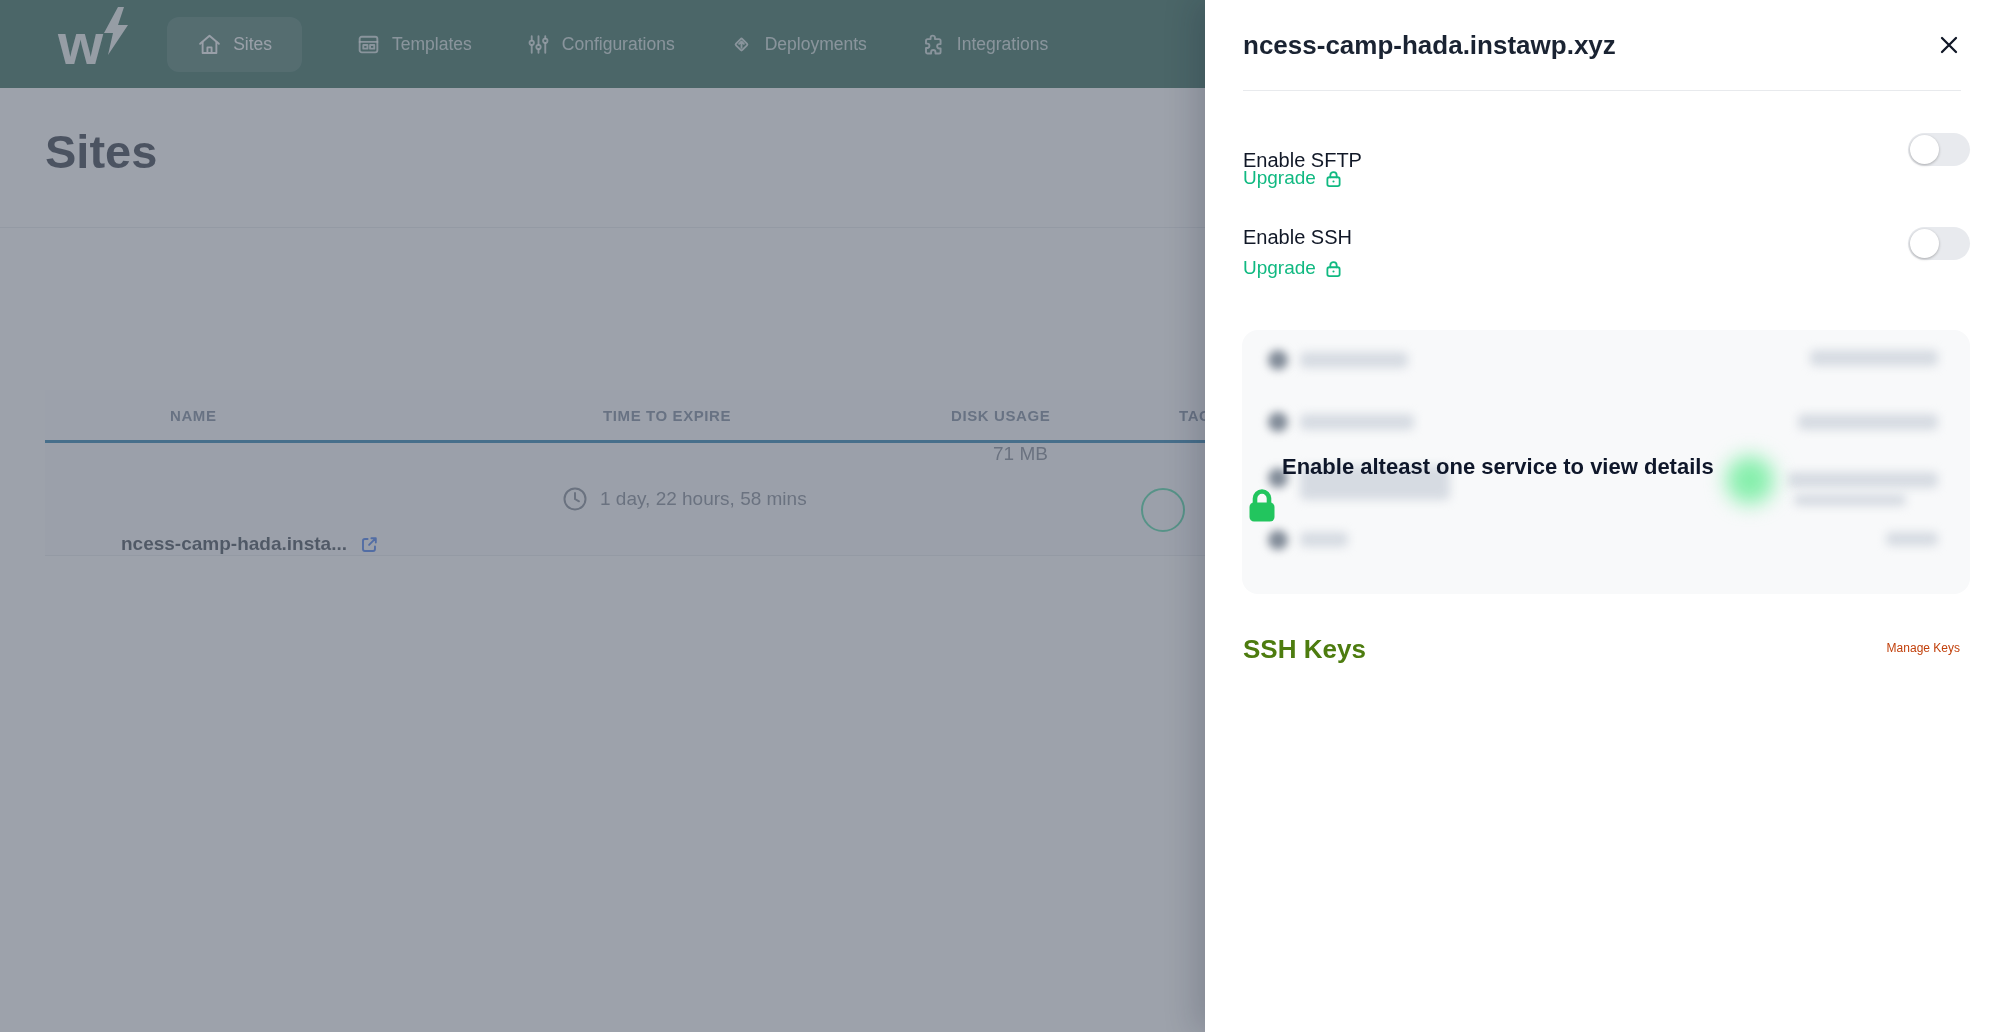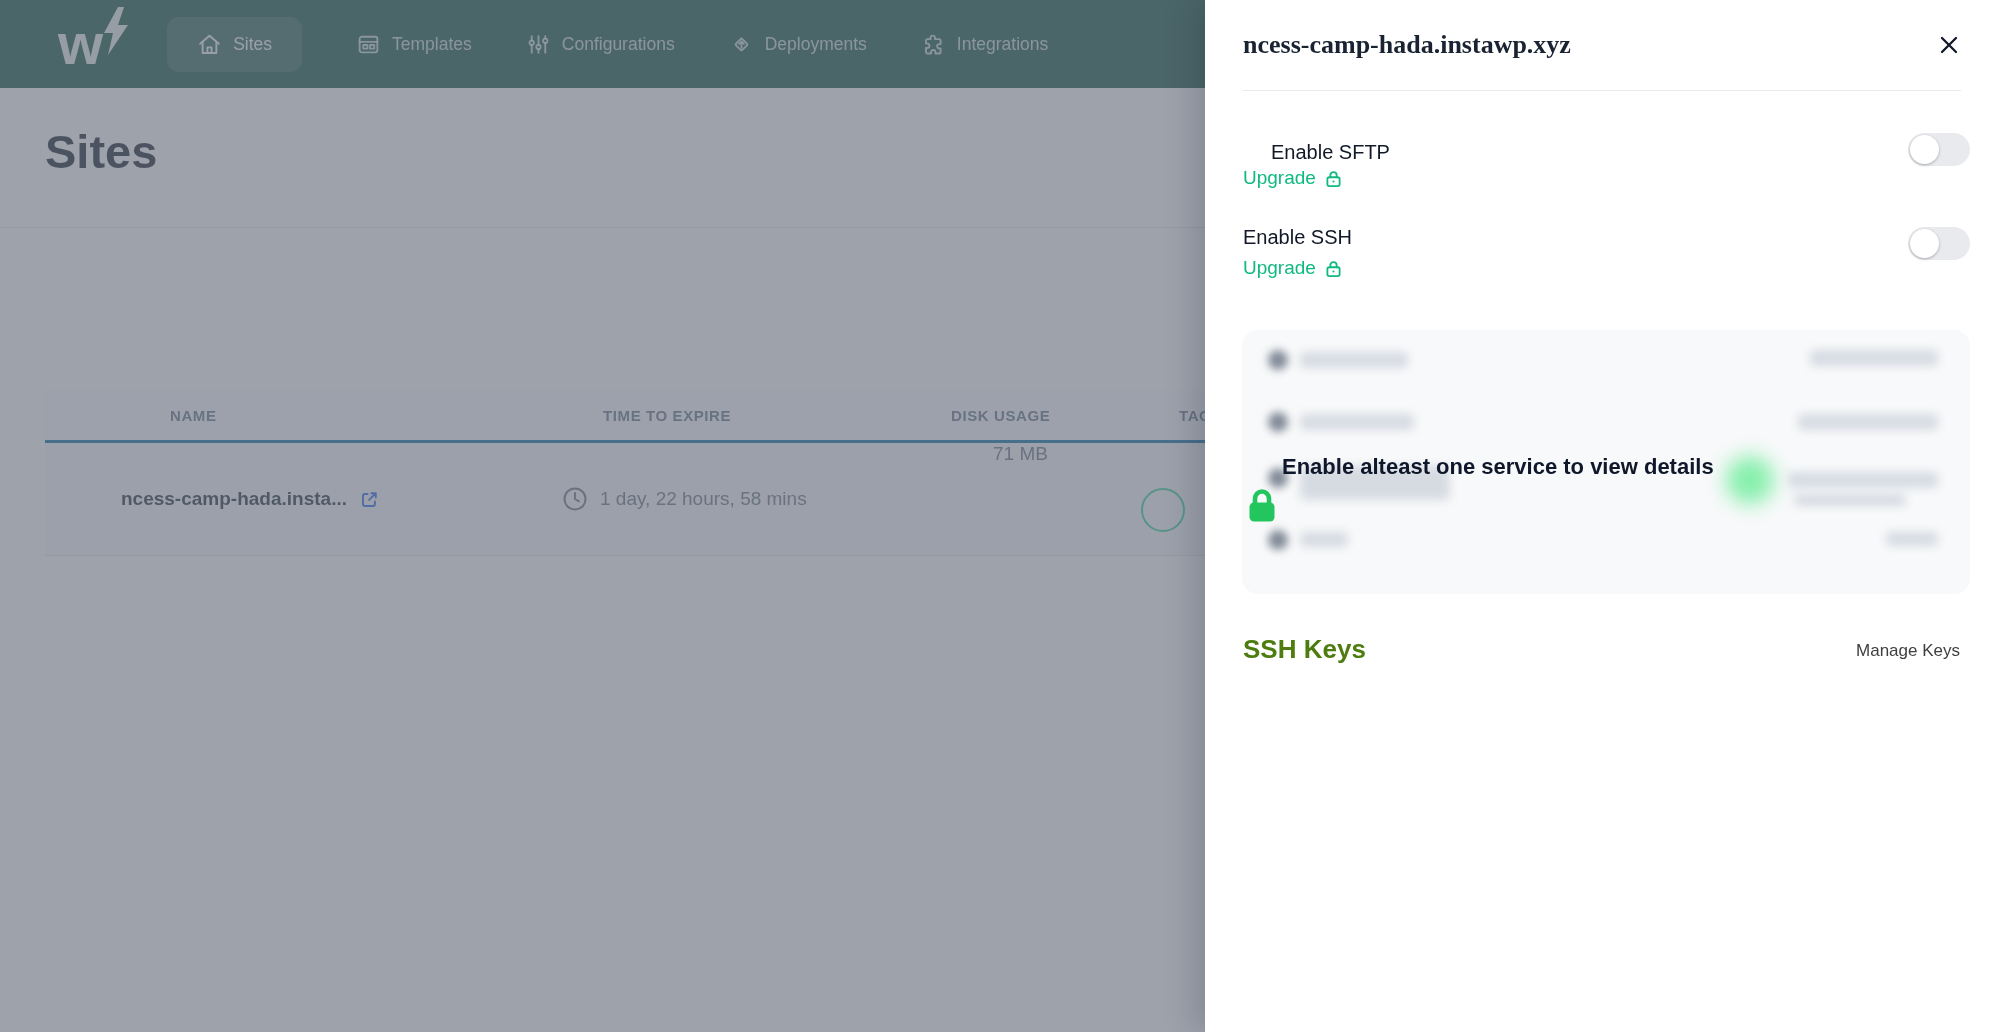--- a/index.html
+++ b/index.html
@@ -23,38 +23,38 @@
   .page-title { position:absolute; left:45px; top:124px; font-size:47px; font-weight:800; color:#111827; }
   .title-divider { position:absolute; left:0; top:227px; width:1999px; height:1px; background:#e5e7eb; }
 
   .sites-table { position:absolute; left:45px; top:390px; width:1375px; height:166px;
                  background:#fff; border-bottom:1px solid #e5e7eb; }
   .thead { position:relative; height:53px; background:#fdfdfe; border-bottom:3px solid #0369a1; }
   .th { position:absolute; top:17px; font-size:15px; font-weight:600; letter-spacing:0.6px;
         color:#64748b; text-transform:uppercase; }
   .th-name { left:125px; } .th-time { left:558px; } .th-disk { left:906px; } .th-tags { left:1134px; }
   .trow { position:relative; height:112px; background:#f9fafb; }
-  .cell-name { position:absolute; left:76px; top:0; height:112px; display:flex; align-items:center; gap:12px; }
+  .cell-name { position:absolute; left:76px; top:0; height:112px; display:flex; align-items:flex-end; gap:12px; }
   .site-name { font-size:19px; font-weight:600; color:#1f2937; }
   .cell-time { position:absolute; left:516px; top:0; height:112px; display:flex; align-items:center; gap:11px;
                font-size:19px; color:#6b7280; }
   .cell-disk { position:absolute; left:948px; top:0; height:112px; display:flex; align-items:flex-start;
                font-size:19px; color:#6b7280; }
   .tag-circle { position:absolute; left:1141px; top:488px; width:44px; height:44px; border-radius:50%;
                 border:2.5px solid #34d399; background:transparent; }
 
   
   .backdrop { position:absolute; left:0; top:0; width:1999px; height:1032px;
               background:rgba(107,114,128,0.66); z-index:5; }
 
   
   .panel { position:absolute; left:1205px; top:0; width:794px; height:1032px; background:#ffffff;
            z-index:10; box-shadow:-10px 0 30px rgba(15,23,42,0.18); }
   .panel-header { position:absolute; left:0; top:0; width:100%; height:90px; display:flex;
-                  align-items:center; justify-content:space-between; padding:0 33px 0 38px;font-family:Liberation Serif, serif; }
+                  align-items:center; justify-content:space-between; padding:0 33px 0 38px; }
   .panel-title { font-size:26px; font-weight:600; color:#1a2332; }
   .close-btn { width:34px; height:34px; display:flex; align-items:center; justify-content:center; cursor:pointer; }
   .panel-divider { position:absolute; left:38px; top:90px; width:718px; height:1px; background:#e8eaed; }
 
   .svc-label { position:absolute; left:38px; font-size:20px; font-weight:500; color:#111827; }
   .upgrade-link { position:absolute; left:38px; display:flex; align-items:center; gap:8px;
                   font-size:19px; font-weight:500; color:#10b981; cursor:pointer; }
   .toggle { position:absolute; left:703px; width:62px; height:33px; border-radius:17px; background:#e8eaee; cursor:pointer; }
   .toggle .knob { position:absolute; left:2px; top:2px; width:29px; height:29px; border-radius:50%;
                   background:#fff; box-shadow:0 1px 3px rgba(0,0,0,0.28); }
@@ -65,21 +65,21 @@
   .blob { position:absolute; filter:blur(5px); background:#d6dbe2; border-radius:5px; }
   .blob.icon { width:20px; height:20px; border-radius:50%; background:#808a97; filter:blur(4px); }
   .blob.green { width:48px; height:48px; border-radius:50%; background:#86efac; filter:blur(10px); }
   .locked-overlay { position:absolute; left:0; top:0; width:100%; height:100%; display:flex;
                     flex-direction:row; align-items:center; z-index:2; }
   .locked-overlay svg { margin-top:88px; }
   .locked-msg { margin-top:10px; font-size:22px; font-weight:700; color:#0f172a; }
 
   
   .sshkeys-heading { position:absolute; left:38px; top:634px; font-size:26px; font-weight:700; color:#4d7c0f; }
-  .manage-keys { position:absolute; right:39px; top:641px; font-size:17px; font-weight:500; color:#404040; cursor:pointer; }
+  .manage-keys { position:absolute; right:39px; top:641px; font-size:12px; font-weight:500; color:#c2410c; cursor:pointer; }
   .dashed-box { position:absolute; left:40px; top:698px; width:718px; height:270px; cursor:pointer; }
   .dashed-box .border-svg { position:absolute; left:0; top:0; }
   .addkey-inner { position:absolute; left:0; top:0; width:100%; height:100%; display:flex;
                   flex-direction:column; align-items:center; }
   .addkey-inner svg.db { margin-top:86px; }
   .addkey-label { margin-top:22px; font-size:19px; font-weight:600; color:#1f2937; }
 </style>
 </head>
 <body>
 
@@ -175,21 +175,21 @@
     <div class="panel-header">
       <span class="panel-title">ncess-camp-hada.instawp.xyz</span>
       <span class="close-btn">
         <svg width="28" height="28" viewBox="0 0 28 28" fill="none" stroke="#111827" stroke-width="2.3" stroke-linecap="round">
           <path d="M7 7 L21 21 M21 7 L7 21"></path>
         </svg>
       </span>
     </div>
     <div class="panel-divider"></div>
 
-    <span class="svc-label" style="top:141px;margin-left:28px;">Enable SFTP</span>
+    <span class="svc-label" style="top:149px;">Enable SFTP</span>
     <span class="upgrade-link" style="top:167px;">
       <span>Upgrade</span>
       <svg width="19" height="19" viewBox="0 0 18 18" fill="none" stroke="#10b981" stroke-width="1.7" stroke-linecap="round">
         <rect x="3.2" y="7.8" width="11.6" height="8.4" rx="1.8"></rect>
           <path d="M6 7.8 V5.9 a3 3 0 0 1 6 0 v1.9"></path>
           <circle cx="9" cy="11.8" r="1" fill="#10b981" stroke="none"></circle>
       </svg>
     </span>
     <div class="toggle" style="top:133px;">
         <div class="knob"></div>

